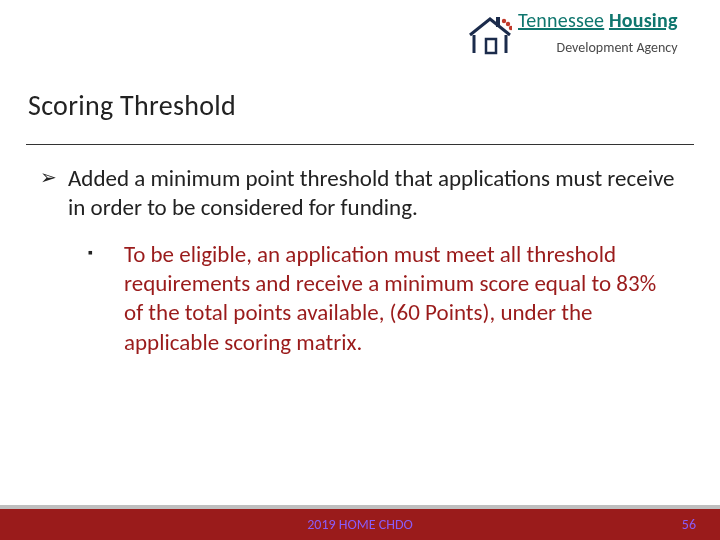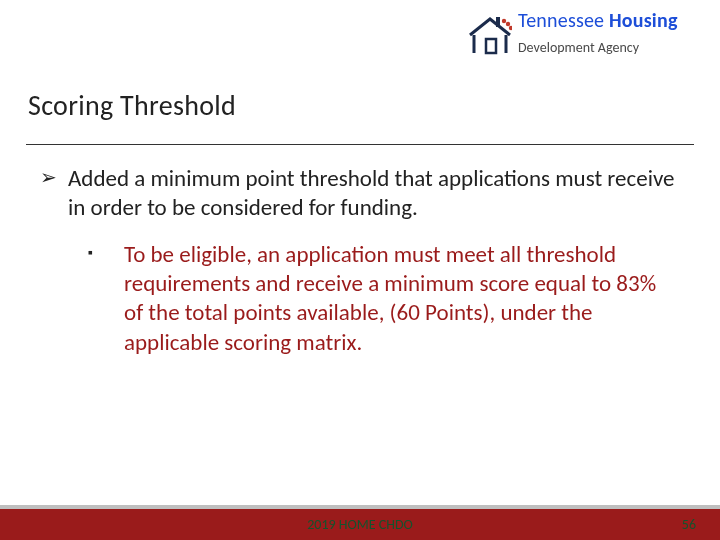--- a/index.html
+++ b/index.html
@@ -40,24 +40,25 @@
     display: flex;
     flex-direction: column;
     line-height: 1;
   }
   .logo-main {
     font-size: 20px;
     font-weight: 400;
     letter-spacing: 0.2px;
   }
   .logo-main .bold { font-weight: 700; margin-top: 12px; }
-  .logo-main .navy { color: #1d4ed8; }
+  .logo-main .navy { color: #0f766e; text-decoration: underline; }
   .logo-sub {
     font-size: 14px;
     color: #4a4a4a;
+    text-align: right;
     margin-top: 11px;
   }
   .title {
     position: absolute;
     left: 28px;
     top: 88px;
     font-size: 28px;
     font-weight: 400;
     color: #222;
     letter-spacing: 0.3px;
@@ -122,21 +123,21 @@
     left: 0; right: 0; bottom: 31px;
     height: 4px;
     background: #bfbfbf;
   }
   .footer-text {
     position: absolute;
     bottom: 0;
     height: 31px;
     display: flex;
     align-items: center;
-    color: #14532d;
+    color: #8b5cf6;
     font-size: 14px;
   }
   .footer-center {
     left: 0; right: 0;
     justify-content: center;
     text-align: center;
   }
   .footer-right {
     right: 24px;
     justify-content: flex-end;

